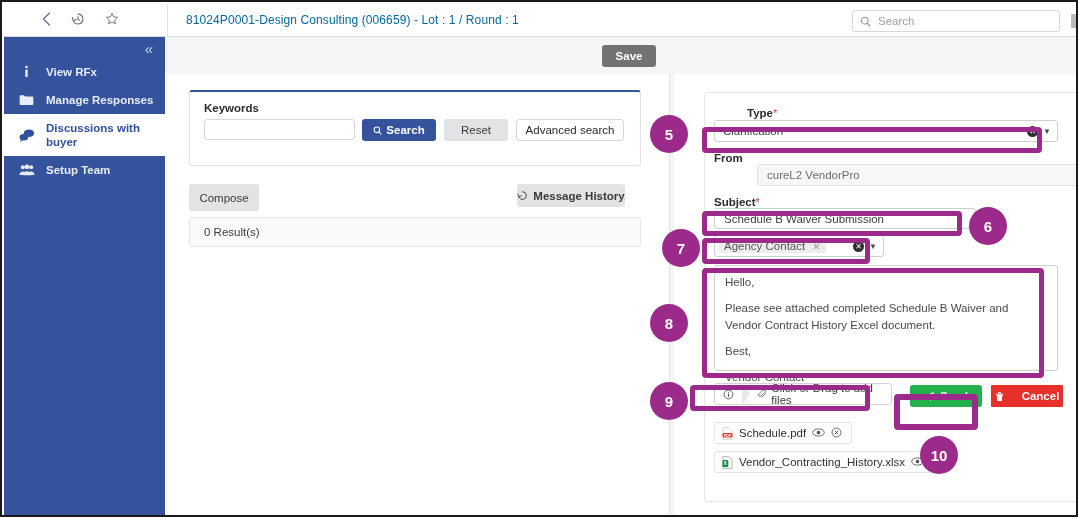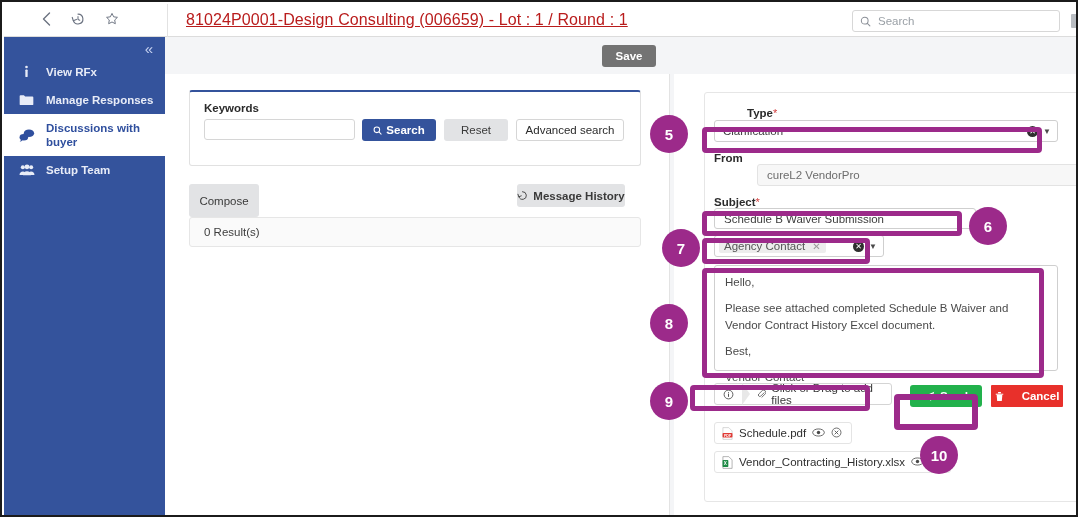--- a/index.html
+++ b/index.html
@@ -17,22 +17,22 @@
   
   .topbar{
     position:absolute; left:2px; top:2px; width:1074px; height:33px;
     background:#ffffff; border-bottom:1px solid #dcdcdc;
     display:flex; align-items:center;
   }
   .navicons{ display:flex; align-items:center; gap:20px; padding-left:38px; width:163px;}
   .navicons .ic{ color:#6b7280; font-size:15px; line-height:1; cursor:pointer; }
   .topdiv{ width:1px; height:33px; background:#e2e2e2; }
   .page-title{
-    padding-left:18px; font-size:16px; color:#b91c1c; font-weight:400;
-    letter-spacing:.1px; white-space:nowrap; flex:1;text-decoration:underline;
+    padding-left:18px; font-size:12px; color:#0369a1; font-weight:400;
+    letter-spacing:.1px; white-space:nowrap; flex:1;
   }
   .topsearch{
     position:absolute; right:18px; top:6px; width:208px; height:22px;
     border:1px solid #d7d7d7; border-radius:3px; background:#fff;
     display:flex; align-items:center; padding:0 7px; gap:7px;
   }
   .topsearch svg{ flex:none; }
   .topsearch span{ font-size:11.5px; color:#9aa0a6; }
   .edge-handle{
     position:absolute; right:0px; top:10px; width:7px; height:14px;
@@ -96,21 +96,21 @@
     position:absolute; left:254px; top:27px; width:64px; height:22px;
     background:#e2e3e5; color:#3a3a3a; border:none; border-radius:3px;
     font-size:11.5px; cursor:pointer; display:flex; align-items:center; justify-content:center;
   }
   .b-adv{
     position:absolute; left:326px; top:27px; width:108px; height:22px;
     background:#fff; color:#2b2b2b; border:1px solid #d6d6d6; border-radius:3px;
     font-size:11.5px; cursor:pointer; display:flex; align-items:center; justify-content:center;
   }
   .b-compose{
-    position:absolute; left:24px; top:110px; width:70px; height:33px;
+    position:absolute; left:24px; top:110px; width:70px; height:27px;
     background:#e2e3e5; color:#3a3a3a; border:none; border-radius:3px;
     font-size:11.5px; cursor:pointer; display:flex; align-items:center; justify-content:center;
   }
   .b-history{
     position:absolute; left:352px; top:110px; width:108px; height:23px;
     background:#e2e3e5; color:#3a3a3a; border:none; border-radius:3px;
     font-size:11.5px; font-weight:bold; cursor:pointer;
     display:flex; align-items:center; justify-content:center; gap:5px;
   }
   .results{

